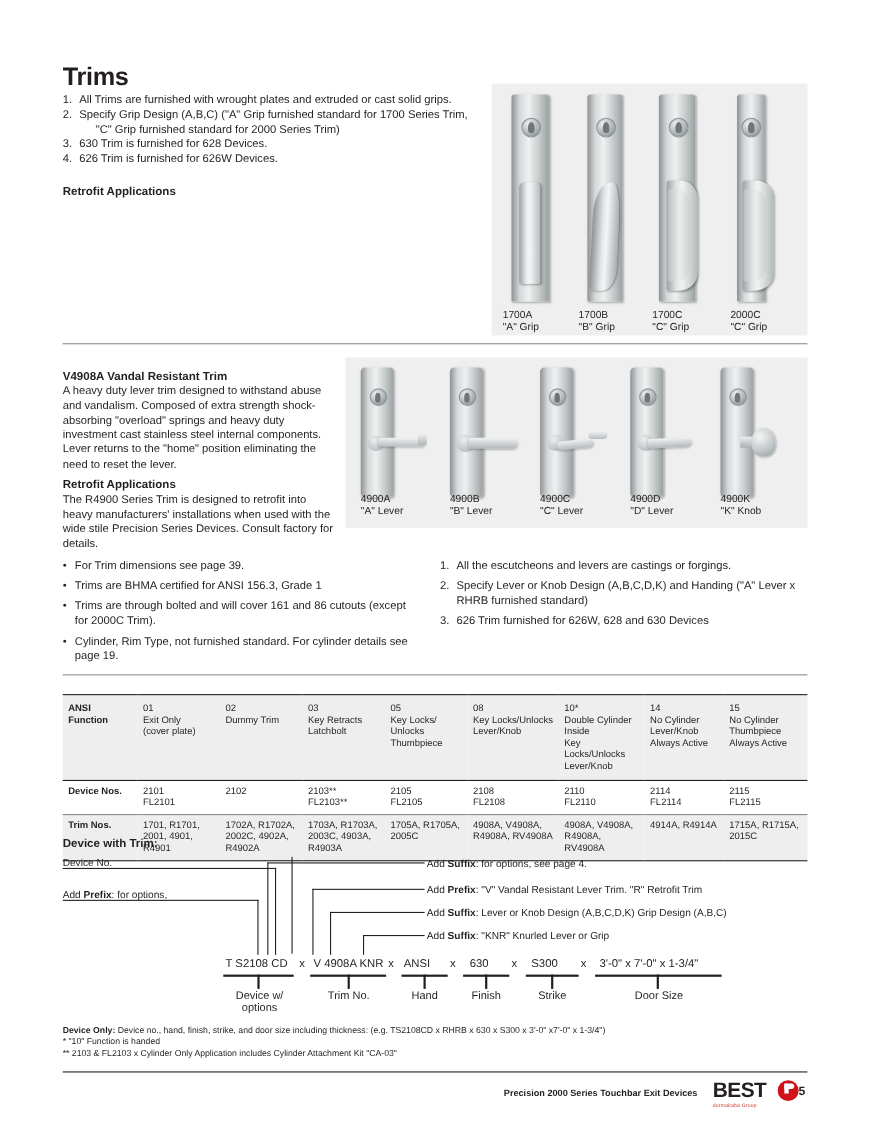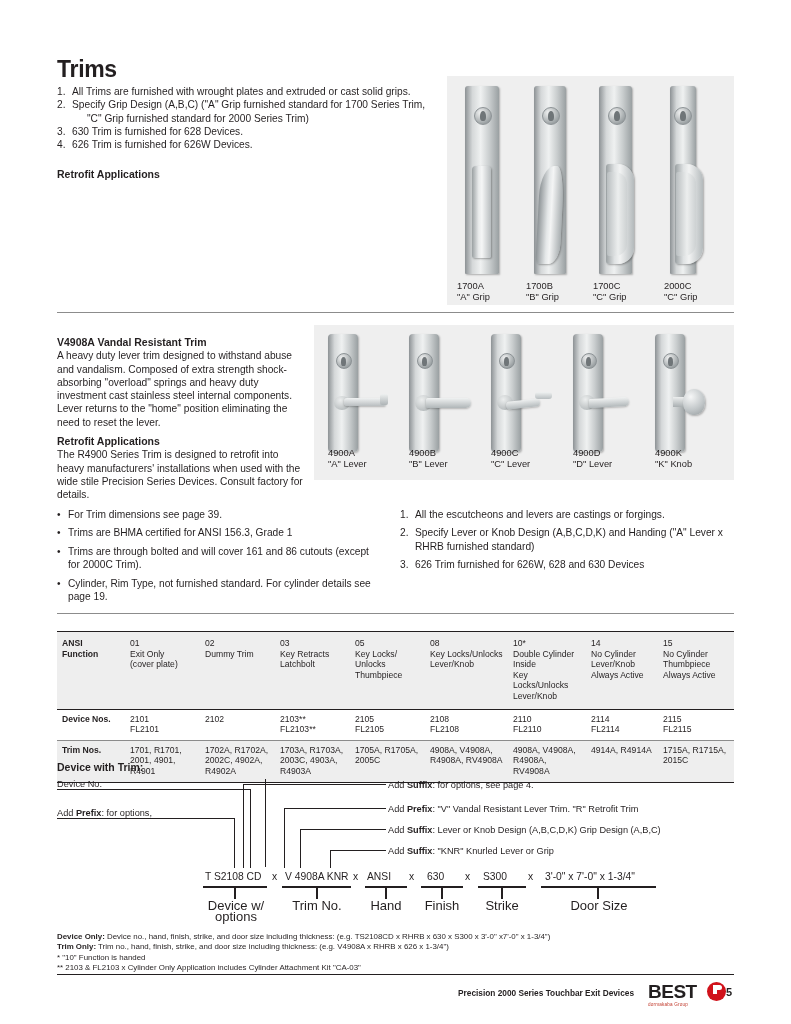--- a/index.html
+++ b/index.html
@@ -59,21 +59,21 @@
   .tbl .toprule td{border-top:1.6px solid #231f20;margin-left:32px;}
   .tbl .thinrule td{border-top:1px solid #8c8c8c;}
   .tbl .botrule td{border-bottom:1.6px solid #231f20;}
   .tbl .fnum{display:block;}
   .tbl .ftxt{display:block;}
 
   
   .diag{position:absolute;font-size:9.2px;line-height:11px;}
   .leader{position:absolute;border-color:#231f20;border-style:solid;border-width:0;}
   .pn{position:absolute;font-size:10.3px;letter-spacing:0px;white-space:nowrap;}
-  .grp-label{position:absolute;font-size:13px;line-height:11px;text-align:center;}
+  .grp-label{position:absolute;font-size:10px;line-height:11px;text-align:center;}
   .tick{position:absolute;background:#231f20;width:1.6px;}
   .ubar{position:absolute;background:#231f20;height:1.6px;}
 
   
   .notes{position:absolute;font-size:7.9px;line-height:10.4px;}
 
   
   .footer-txt{position:absolute;font-size:8.3px;font-weight:bold;}
   .logo{position:absolute;}
   .logo .best{font-size:19px;font-weight:bold;letter-spacing:-0.5px;}
@@ -414,21 +414,20 @@
   <div class="ubar" style="left:478px;top:886px;width:48px;"></div>
   <div class="tick" style="left:501px;top:886px;height:13px;"></div>
   <div class="grp-label" style="left:476px;top:900px;width:52px;">Strike</div>
 
   <div class="ubar" style="left:541px;top:886px;width:115px;"></div>
   <div class="tick" style="left:597px;top:886px;height:13px;"></div>
   <div class="grp-label" style="left:545px;top:900px;width:108px;">Door Size</div>
 
   <div class="notes" style="left:57px;top:932px;width:680px;">
     <div><span class="bold">Device Only:</span><span> Device no., hand, finish, strike, and door size including thickness: (e.g. TS2108CD x RHRB x 630 x S300 x 3'-0" x7'-0" x 1-3/4")</span></div>
-    <div><span class="bold">Trim Only:</span><span> Trim no., hand, finish, strike, and door size including thickness: (e.g. V4908A x RHRB x 626 x 1-3/4")</span></div>
     <div><span>* "10" Function is handed</span></div>
     <div><span>** 2103 &amp; FL2103 x Cylinder Only Application includes Cylinder Attachment Kit "CA-03"</span></div>
   </div>
 
   <div class="hr" style="left:57px;top:974px;width:677px;height:1px;background:#231f20;"></div>
 
   <div class="footer-txt" style="left:458px;top:988px;">Precision 2000 Series Touchbar Exit Devices</div>
 
   <div class="logo" style="left:648px;top:981px;">
     <div class="best">BEST</div>

